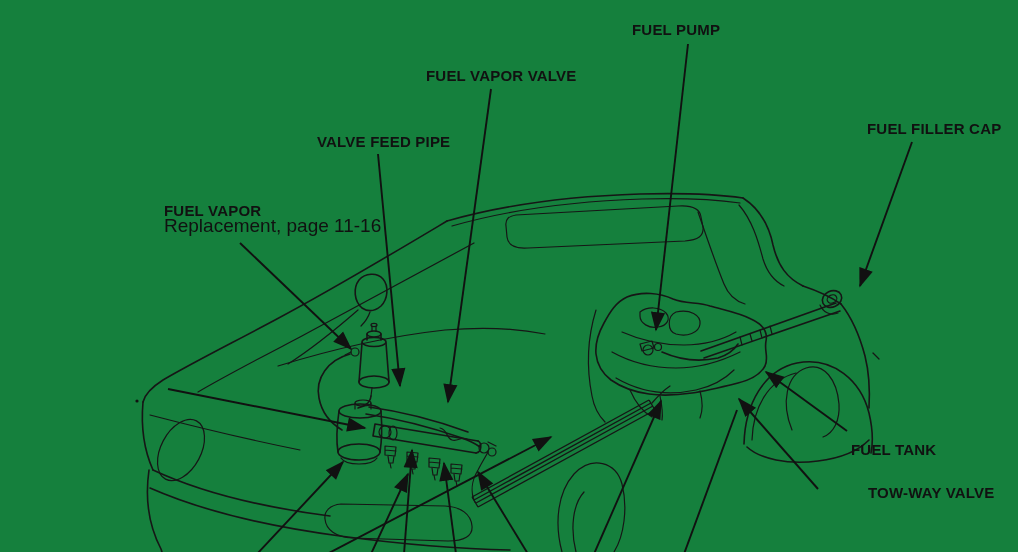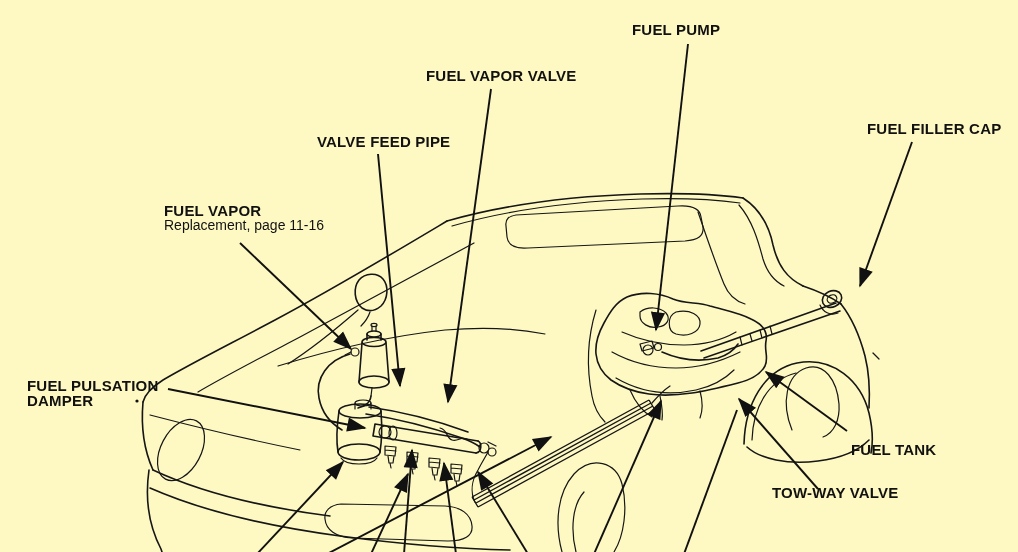--- a/index.html
+++ b/index.html
@@ -1,25 +1,25 @@
 <!DOCTYPE html>
 <html><head>
 <meta charset="utf-8">
 <style>
   html,body{margin:0;padding:0;background:#ffffff;}
   #stage{
-    position:relative;width:1018px;height:552px;background:#fef9c3;
+    position:relative;width:1018px;height:552px;background:#15803d;
     font-family:"Liberation Sans", sans-serif;overflow:hidden;
   }
   #art{position:absolute;left:0;top:0;}
   .callout{
     position:absolute;color:#111;font-weight:bold;font-size:15px;
     line-height:15px;white-space:nowrap;letter-spacing:0.2px;
   }
-  .callout .note{font-weight:normal;font-size:14px;letter-spacing:0;}
+  .callout .note{font-weight:normal;font-size:19px;letter-spacing:0;}
   svg .ink{stroke:#161616;fill:none;stroke-width:1.6;stroke-linecap:round;stroke-linejoin:round;}
   svg .thin{stroke-width:1.2;}
   svg .leader{stroke:#111;fill:none;stroke-width:1.9;}
   svg .band{stroke:#161616;fill:none;stroke-width:1.4;}
 </style>
 </head>
 <body>
 
 <div id="stage">
 
@@ -194,21 +194,17 @@
 
   <div class="callout" style="left:317px;top:134px">VALVE FEED PIPE</div>
 
   <div class="callout" style="left:867px;top:121px">FUEL FILLER CAP</div>
 
   <div class="callout" style="left:164px;top:203px">
     <div>FUEL VAPOR</div>
     <div class="note">Replacement, page 11-16</div>
   </div>
 
-  <div class="callout" style="left:27px;top:378px">
-    <div>FUEL PULSATION</div>
-    <div>DAMPER</div>
-  </div>
 
   <div class="callout" style="left:851px;top:442px">FUEL TANK</div>
 
-  <div class="callout" style="left:772px;top:485px">TOW-WAY VALVE</div>
+  <div class="callout" style="left:868px;top:485px">TOW-WAY VALVE</div>
 </div>
 
 </body></html>

